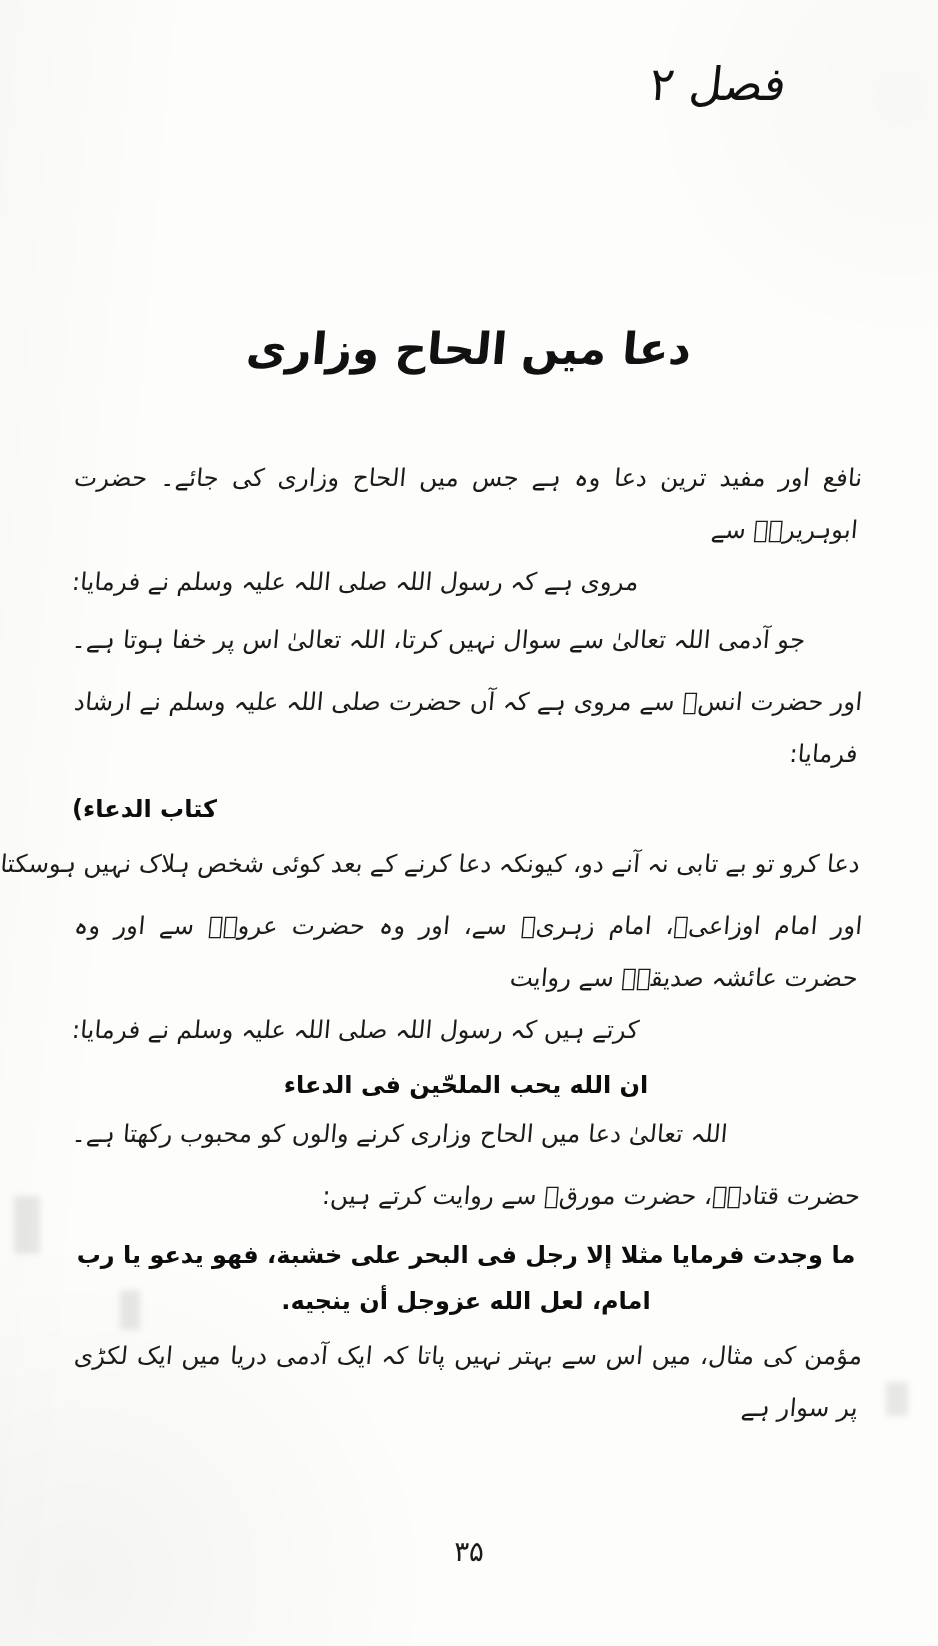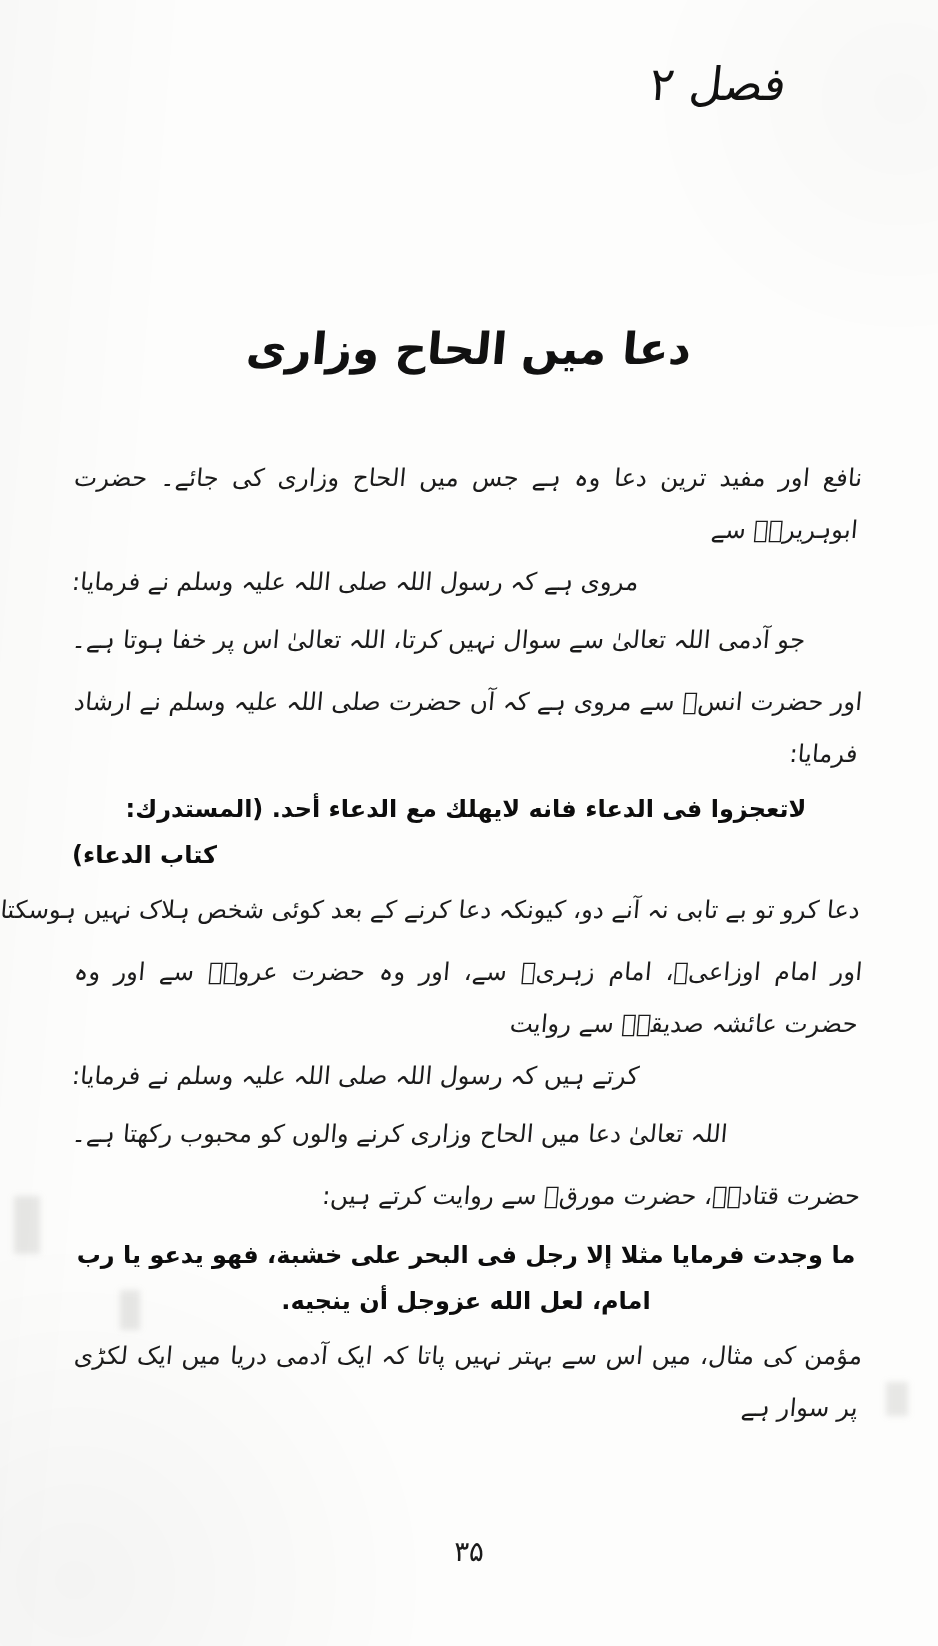--- a/index.html
+++ b/index.html
@@ -138,28 +138,28 @@
   <h1 class="page-title">دعا میں الحاح وزاری</h1>
 
   <div class="body-block">
       <p class="ln urdu j-start" style="text-align: justify; white-space: normal;">نافع اور مفید ترین دعا وہ ہے جس میں الحاح وزاری کی جائے۔ حضرت ابوہریرہؓ سے</p>
       <p class="ln urdu j-end">مروی ہے کہ رسول اللہ صلی اللہ علیہ وسلم نے فرمایا:</p>
       <div class="sp-xs"></div>
       <p class="ln urdu j-end">جو آدمی اللہ تعالیٰ سے سوال نہیں کرتا، اللہ تعالیٰ اس پر خفا ہوتا ہے۔</p>
       <div class="sp-s"></div>
       <p class="ln urdu j-start" style="text-align: justify; white-space: normal;">اور حضرت انسؓ سے مروی ہے کہ آں حضرت صلی اللہ علیہ وسلم نے ارشاد فرمایا:</p>
       <div class="sp-xs"></div>
-      <p class="ln arabic j-center">لاتعجزوا فى الدعاء فانه لايهلك مع الدعاء أحد. (المستدرك:</p>
       <p class="ln arabic j-end">كتاب الدعاء)</p>
       <div class="sp-xs"></div>
       <p class="ln urdu j-center">دعا کرو تو بے تابی نہ آنے دو، کیونکہ دعا کرنے کے بعد کوئی شخص ہلاک نہیں ہوسکتا۔</p>
       <div class="sp-s"></div>
       <p class="ln urdu j-start" style="text-align: justify; white-space: normal;">اور امام اوزاعیؒ، امام زہریؒ سے، اور وہ حضرت عروہؒ سے اور وہ حضرت عائشہ صدیقہؓ سے روایت</p>
       <p class="ln urdu j-end">کرتے ہیں کہ رسول اللہ صلی اللہ علیہ وسلم نے فرمایا:</p>
       <div class="sp-xs"></div>
+      <p class="ln arabic j-center">ان الله يحب الملحّين فى الدعاء</p>
       <p class="ln urdu j-end">اللہ تعالیٰ دعا میں الحاح وزاری کرنے والوں کو محبوب رکھتا ہے۔</p>
       <div class="sp-s"></div>
       <p class="ln urdu j-start" style="text-align: justify; white-space: normal;">حضرت قتادہؒ، حضرت مورقؒ سے روایت کرتے ہیں:</p>
       <div class="sp-s"></div>
       <p class="ln arabic j-center">ما وجدت فرمایا مثلا إلا رجل فى البحر على خشبة، فهو يدعو يا رب</p>
       <p class="ln arabic j-center">امام، لعل الله عزوجل أن ينجيه.</p>
       <div class="sp-xs"></div>
       <p class="ln urdu j-start" style="text-align: justify; white-space: normal;">مؤمن کی مثال، میں اس سے بہتر نہیں پاتا کہ ایک آدمی دریا میں ایک لکڑی پر سوار ہے</p>
     </div>
 

